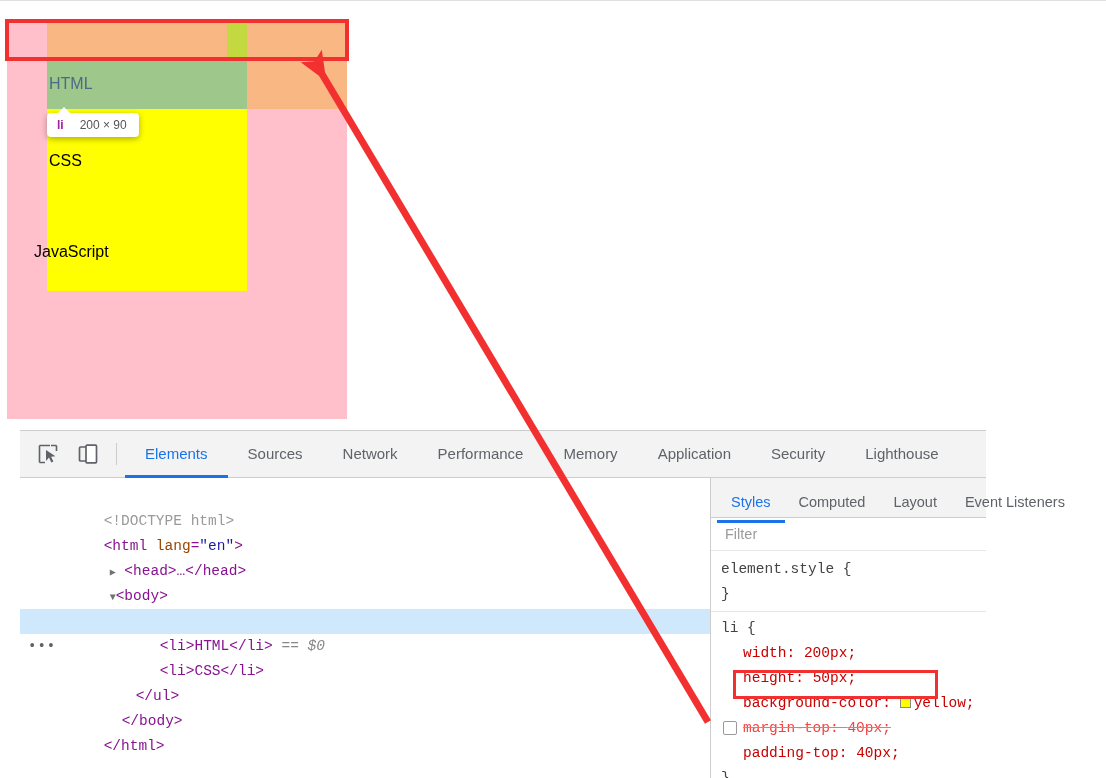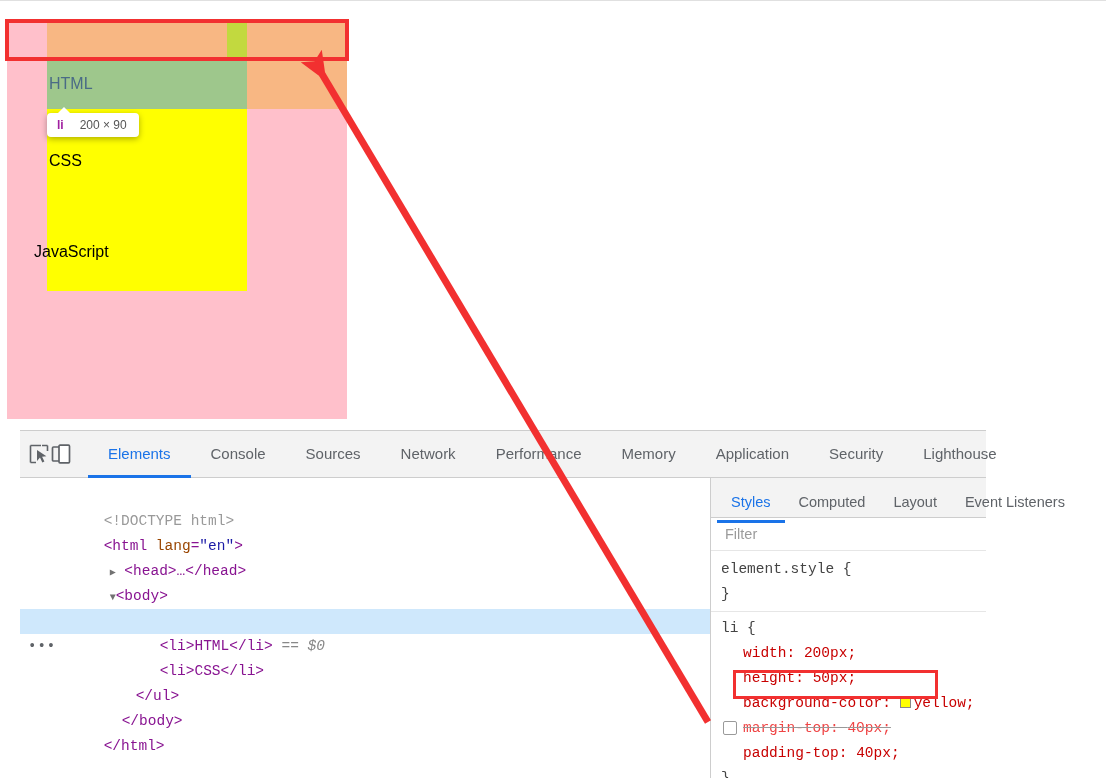--- a/index.html
+++ b/index.html
@@ -227,21 +227,20 @@
     <div class="tool-icon">
       <svg width="22" height="22" viewBox="0 0 22 22">
         <rect x="2.5" y="4" width="10" height="14" rx="1" stroke="#5f6368" stroke-width="1.7" fill="none"></rect>
         <rect x="9" y="2.2" width="10.5" height="17.6" rx="1" stroke="#5f6368" stroke-width="1.7" fill="#ffffff"></rect>
       </svg>
     </div>
     <div class="tb-sep"></div>
 
     <div id="dt-tabs">
       <div class="dt-tab active">Elements</div>
-      <div class="dt-tab">Console</div>
       <div class="dt-tab">Sources</div>
       <div class="dt-tab">Network</div>
       <div class="dt-tab">Performance</div>
       <div class="dt-tab">Memory</div>
       <div class="dt-tab">Application</div>
       <div class="dt-tab">Security</div>
       <div class="dt-tab">Lighthouse</div>
     </div>
   </div>
 

